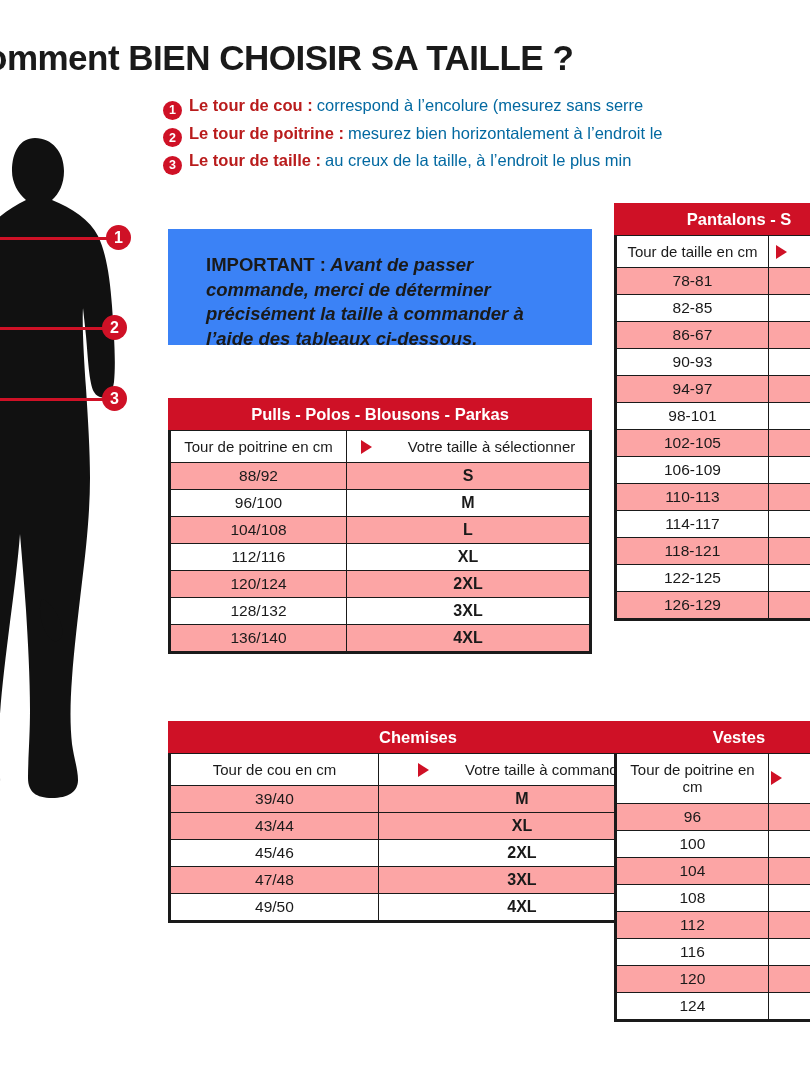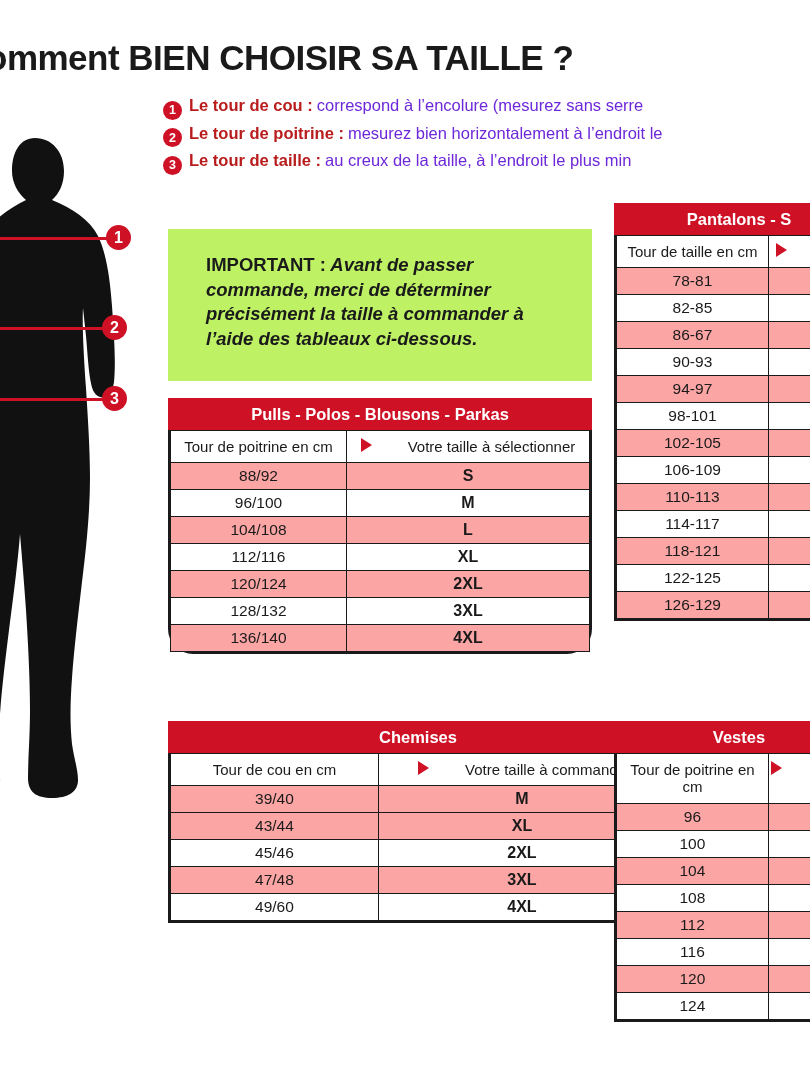--- a/index.html
+++ b/index.html
@@ -62,21 +62,21 @@
     position: relative;
     top: 3px;
   }
   .legend-key {
     font-size: 16.5px;
     font-weight: bold;
     color: #b91c1c;
   }
   .legend-val {
     font-size: 16.5px;
-    color: #6d28d9;
+    color: #0369a1;
     margin-left: 4px;
   }
 
   
   .figure {
     position: absolute;
     left: -60px;
     top: 130px;
     width: 215px;
     height: 680px;
@@ -102,22 +102,22 @@
     align-items: center;
     justify-content: center;
   }
 
   
   .important-box {
     position: absolute;
     left: 168px;
     top: 229px;
     width: 424px;
-    height: 152px;
-    background: #bef264;
+    height: 116px;
+    background: #3b82f6;
   }
   .important-text {
     padding: 24px 26px 0 38px;
     font-size: 18.5px;
     font-style: italic;
     font-weight: bold;
     color: #1a1a1a;
     line-height: 1.33;
   }
   .important-text b { font-style: normal; }
@@ -171,27 +171,28 @@
     display: inline-block;
     width: 0; height: 0;
     border-top: 7px solid transparent;
     border-bottom: 7px solid transparent;
     border-left: 11px solid #cf1126;
     vertical-align: middle;
     margin-right: 6px;
   }
   .th-flex {
     display: flex;
+    align-items: center;
     justify-content: center;
     gap: 30px;
   }
   .th-flex span.lbl { text-align: center; }
 
   
-  #tbl-pulls   { left: 168px; top: 398px; width: 424px; border-radius: 25px; }
+  #tbl-pulls   { left: 168px; top: 398px; width: 424px; }
   #tbl-chemises{ left: 168px; top: 721px; width: 500px; }
   #tbl-pantalons { left: 614px; top: 203px; width: 250px; }
   #tbl-vestes  { left: 614px; top: 721px; width: 250px; }
 </style>
 </head>
 <body>
 
 <div id="page">
 
   <div class="title">omment BIEN CHOISIR SA TAILLE ?</div>
@@ -322,21 +323,21 @@
           </tr>
       <tr>
             <td>45/46</td>
             <td class="sizecol">2XL</td>
           </tr>
       <tr class="shade">
             <td>47/48</td>
             <td class="sizecol">3XL</td>
           </tr>
       <tr>
-            <td>49/60</td>
+            <td>49/50</td>
             <td class="sizecol">4XL</td>
           </tr>
     </tbody>
       </table>
   </div>
 
   <div class="tbl" id="tbl-pantalons">
     <div class="tbl-head">Pantalons - S</div>
     <table>
       <colgroup>

